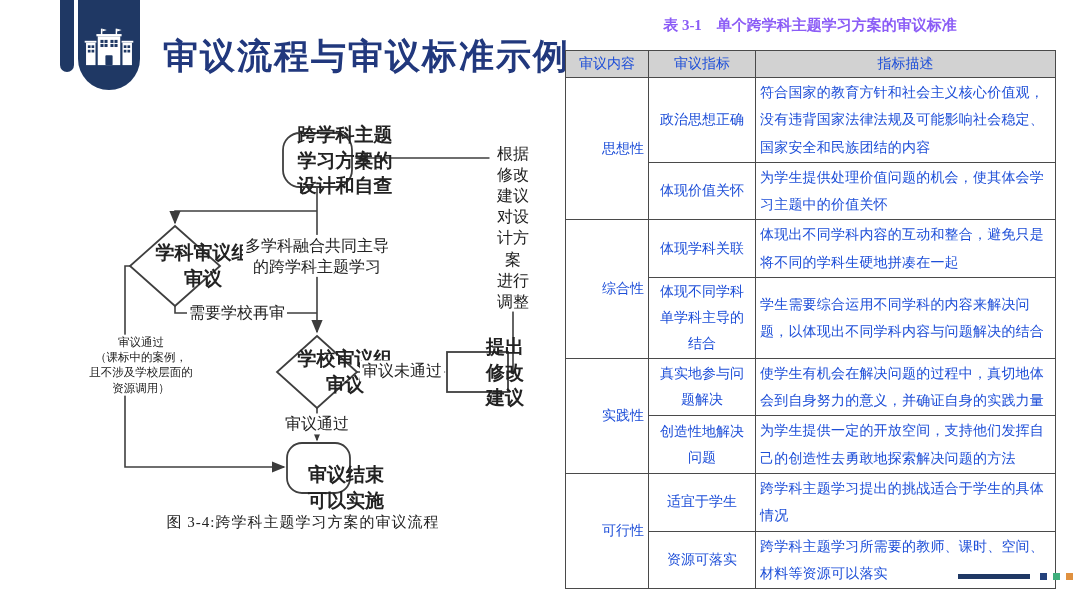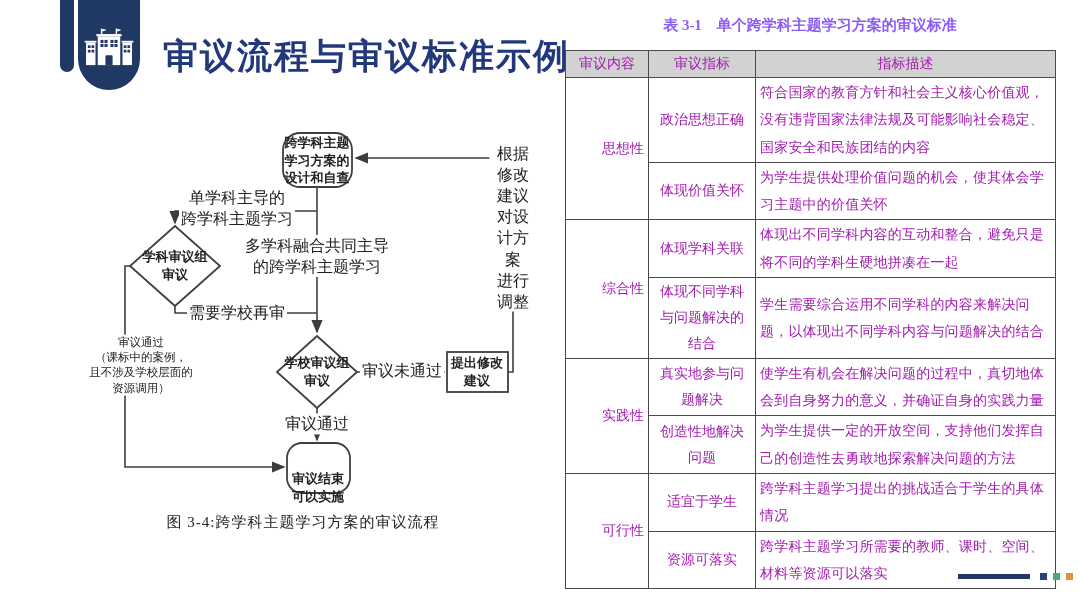--- a/index.html
+++ b/index.html
@@ -13,34 +13,34 @@
   .logo-badge{position:absolute; left:78px; top:0; width:62px; height:90px;
     background:#1f3864; border-radius:0 0 31px 31px; display:flex; align-items:center; justify-content:center;}
   .logo-badge svg{margin-top:6px;}
   .slide-title{position:absolute; left:163px; top:33px; margin:0;
     font-family:"Liberation Serif","DejaVu Serif",serif;
     font-size:35px; font-weight:bold; color:#21387d; letter-spacing:2px; white-space:nowrap;}
   
   .flow{position:absolute; left:60px; top:110px; width:500px; height:430px;}
   .flow svg{position:absolute; left:0; top:0;}
   .flow-text{position:absolute; transform:translate(-50%,-50%); text-align:center;
-    white-space:pre-line; font-weight:bold; font-size:13px; line-height:1.35; color:#222;}
+    white-space:pre-line; font-weight:bold; font-size:19px; line-height:1.35; color:#222;margin-left:28px;}
   .flow-label{position:absolute; transform:translate(-50%,-50%); text-align:center;
     white-space:pre-line; font-family:"Liberation Serif","DejaVu Serif",serif;
     font-size:16px; line-height:1.32; color:#222; background:#fff; padding:0 2px;}
   .flow-label.small{font-size:11.5px;}
   .flow-caption{position:absolute; left:243px; top:403px; transform:translateX(-50%);
     font-family:"Liberation Serif","DejaVu Serif",serif; font-size:15px; color:#222;
     letter-spacing:1px; white-space:nowrap;}
   
   .tbl-title{position:absolute; left:565px; top:16px; width:490px; text-align:center;
     font-family:"Liberation Serif","DejaVu Serif",serif; font-size:15px; font-weight:bold; color:#8b5cf6;}
   table.review{position:absolute; left:565px; top:50px; width:490px;
     border-collapse:collapse; table-layout:fixed;
-    font-family:"Liberation Serif","DejaVu Serif",serif; font-size:14px; color:#a21caf;}
+    font-family:"Liberation Serif","DejaVu Serif",serif; font-size:14px; color:#1d4ed8;}
   table.review th, table.review td{border:1px solid #4a4a4a; padding:1px 4px; vertical-align:middle;}
   table.review th{background:#d2d2d2; font-weight:normal; text-align:center;}
   td.cat{text-align:right;}
   td.ind{text-align:center; white-space:pre-line; line-height:1.85;}
   td.desc{text-align:left; padding:3px 9px; line-height:1.95; letter-spacing:0.2px;margin-left:36px;}
   
   .foot-bar{position:absolute; left:958px; top:574px; width:72px; height:5px;}
   .foot-sq{position:absolute; top:573px; width:7px; height:7px;}
   .foot-sq.s1{left:1040px;} .foot-sq.s2{left:1053px;} .foot-sq.s3{left:1066px;}
 </style>
@@ -117,22 +117,20 @@
 设计和自查</div>
     <div class="flow-text" style="left:115px; top:156px;">学科审议组
 审议</div>
     <div class="flow-text" style="left:257px; top:262px;">学校审议组
 审议</div>
     <div class="flow-text" style="left:417px; top:262px;">提出修改
 建议</div>
     <div class="flow-text" style="left:258px; top:378px;">审议结束
 可以实施</div>
 
-    <div class="flow-label" style="left:177px; top:98px;">单学科主导的
-跨学科主题学习</div>
     <div class="flow-label" style="left:257px; top:146px;">多学科融合共同主导
 的跨学科主题学习</div>
     <div class="flow-label" style="left:177px; top:203px;">需要学校再审</div>
     <div class="flow-label small" style="left:81px; top:255px;">审议通过
 （课标中的案例，
 且不涉及学校层面的
 资源调用）</div>
     <div class="flow-label" style="left:342px; top:261px;">审议未通过</div>
     <div class="flow-label" style="left:257px; top:314px;">审议通过</div>
     <div class="flow-label" style="left:453px; top:117px;">根据修改建议
@@ -166,21 +164,21 @@
         <td class="ind">体现价值关怀</td>
         <td class="desc">为学生提供处理价值问题的机会，使其体会学习主题中的价值关怀</td>
       </tr>
       <tr style="height:56px">
         <td class="cat" rowspan="2">综合性</td>
         <td class="ind">体现学科关联</td>
         <td class="desc">体现出不同学科内容的互动和整合，避免只是将不同的学科生硬地拼凑在一起</td>
       </tr>
       <tr style="height:68px">
         <td class="ind">体现不同学科
-与问题解决的
+单学科主导的
 结合</td>
         <td class="desc">学生需要综合运用不同学科的内容来解决问题，以体现出不同学科内容与问题解决的结合</td>
       </tr>
       <tr style="height:56px">
         <td class="cat" rowspan="2">实践性</td>
         <td class="ind">真实地参与问
 题解决</td>
         <td class="desc">使学生有机会在解决问题的过程中，真切地体会到自身努力的意义，并确证自身的实践力量</td>
       </tr>
       <tr style="height:55px">

